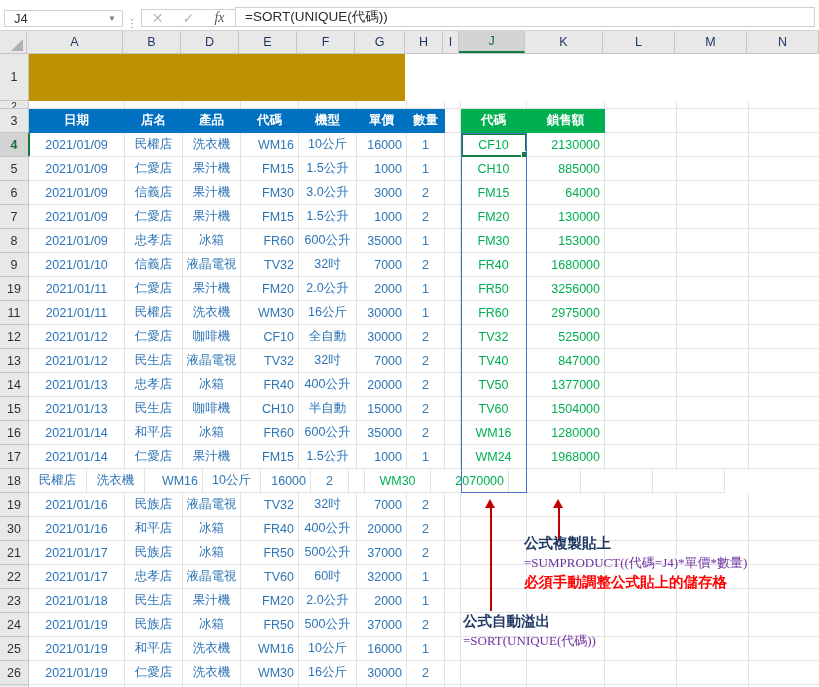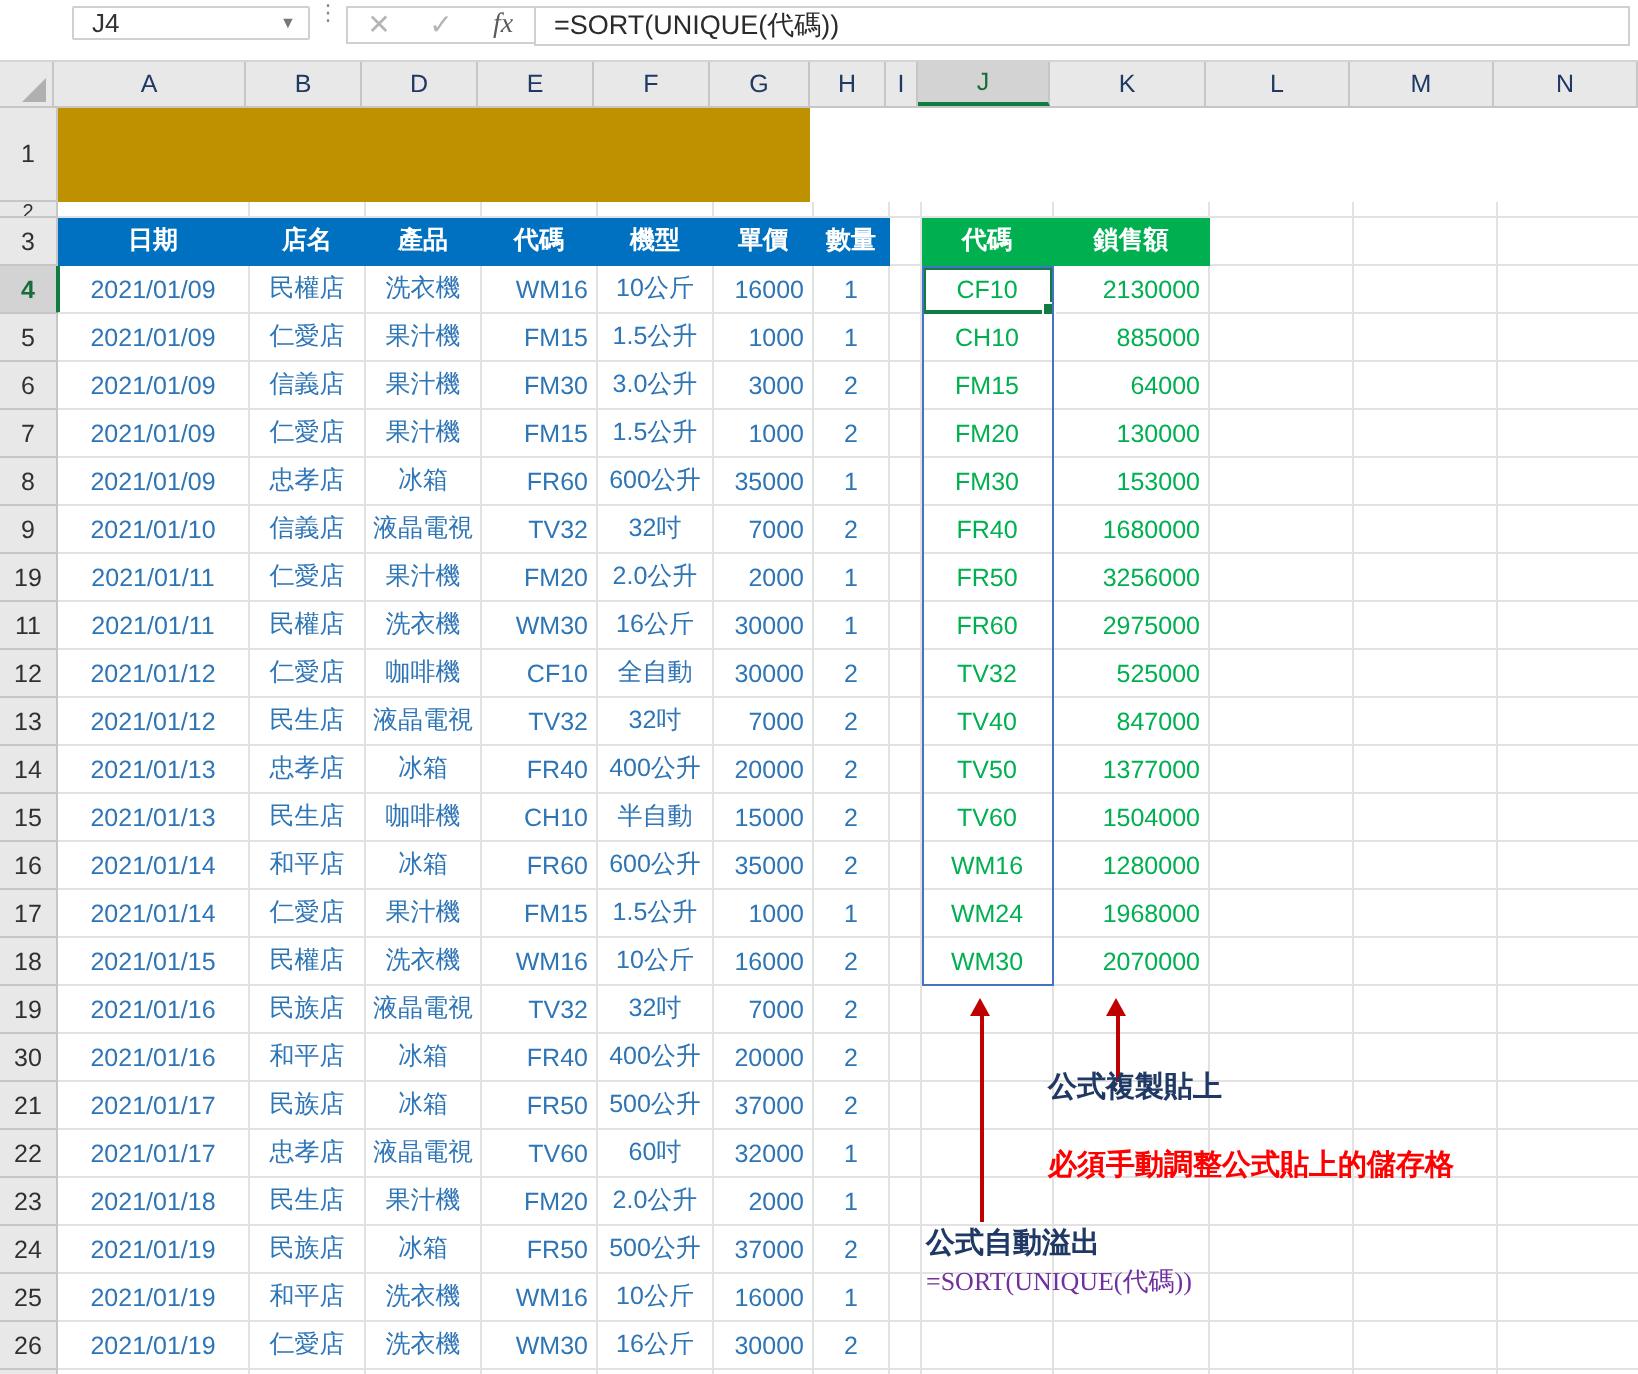--- a/index.html
+++ b/index.html
@@ -3,21 +3,21 @@
 <meta charset="utf-8">
 <style>
   html,body{margin:0;padding:0;}
   body{
     width:819px;height:687px;overflow:hidden;
     font-family:"Liberation Sans","DejaVu Sans",sans-serif;
     background:#ffffff;
     -webkit-font-smoothing:antialiased;
   }
   
-  .fbar{height:30px;display:flex;align-items:flex-start;background:#ffffff;border-bottom:1px solid #d4d4d4;padding-left:32px;}
+  .fbar{height:30px;display:flex;align-items:flex-end;background:#ffffff;border-bottom:1px solid #d4d4d4;}
   .namebox{width:117px;display:flex;align-items:center;background:#fff;border:1px solid #d0d0d0;margin:3px 0 3px 4px;border-radius:1px;}
   .namebox .nb-txt{flex:1;padding-left:9px;font-size:13px;color:#333;}
   .nb-caret{width:20px;text-align:center;color:#777;font-size:8px;line-height:1;}
   .dots{width:18px;display:flex;align-items:center;justify-content:center;color:#8a8a8a;font-size:11px;letter-spacing:0;}
   .fbtns{display:flex;align-items:center;background:#fff;border:1px solid #d0d0d0;border-right:none;margin:3px 0;}
   .fbtn{width:31px;text-align:center;color:#b6b6b6;font-size:14px;}
   .fbtn.fx{color:#5a5a5a;font-style:italic;font-family:"Liberation Serif",serif;font-size:14px;}
   .fml{flex:1;background:#fff;border:1px solid #d0d0d0;margin:3px 4px 3px 0;display:flex;align-items:center;padding-left:9px;font-size:13.5px;color:#2b2b2b;}
   
   .grid{position:relative;width:819px;height:657px;background:#fff;}
@@ -371,21 +371,20 @@
           <div class="cell r" style="width: 50px; min-width: 50px;">1000</div>
           <div class="cell c" style="width: 38px; min-width: 38px;">1</div>
           <div class="cell blank" style="width: 16px; min-width: 16px;"></div>
           <div class="cell c gcell" style="width: 66px; min-width: 66px;">WM24</div>
           <div class="cell r gcell" style="width: 78px; min-width: 78px;">1968000</div>
           <div class="cell blank" style="width: 72px; min-width: 72px;"></div>
           <div class="cell blank" style="width: 72px; min-width: 72px;"></div>
           <div class="cell blank" style="width: 72px; min-width: 72px;"></div>
         </div>
         <div class="row" style="height: 24px;">
-          <div class="cell c" style="width: 96px; min-width: 96px;">2021/01/15</div>
           <div class="cell c" style="width: 58px; min-width: 58px;">民權店</div>
           <div class="cell c" style="width: 58px; min-width: 58px;">洗衣機</div>
           <div class="cell r" style="width: 58px; min-width: 58px;">WM16</div>
           <div class="cell c" style="width: 58px; min-width: 58px;">10公斤</div>
           <div class="cell r" style="width: 50px; min-width: 50px;">16000</div>
           <div class="cell c" style="width: 38px; min-width: 38px;">2</div>
           <div class="cell blank" style="width: 16px; min-width: 16px;"></div>
           <div class="cell c gcell" style="width: 66px; min-width: 66px;">WM30</div>
           <div class="cell r gcell" style="width: 78px; min-width: 78px;">2070000</div>
           <div class="cell blank" style="width: 72px; min-width: 72px;"></div>
@@ -530,20 +529,21 @@
         <div class="selcell" style="left: 432px; top: 79px; width: 66px; height: 24px;"></div>
         <div class="spill" style="left: 432px; top: 79px; width: 66px; height: 360px;"></div>
       </div>
   </div>
 
   <div class="anno">
 
     <div class="vline" style="left:558px;top:476px;height:34px;"></div>
     <div class="arrowhead" style="left:553px;top:468px;"></div>
     <div class="atxt a-head" style="left:524px;top:503px;">公式複製貼上</div>
+    <div class="atxt a-fml" style="left:524px;top:523px;">=SUMPRODUCT((代碼=J4)*單價*數量)</div>
     <div class="atxt a-red" style="left:524px;top:542px;">必須手動調整公式貼上的儲存格</div>
 
     <div class="vline" style="left:490px;top:476px;height:104px;"></div>
     <div class="arrowhead" style="left:485px;top:468px;"></div>
     <div class="atxt a-head" style="left:463px;top:581px;">公式自動溢出</div>
     <div class="atxt a-fml" style="left:463px;top:601px;">=SORT(UNIQUE(代碼))</div>
   </div>
 </div>
 
 </body></html>

